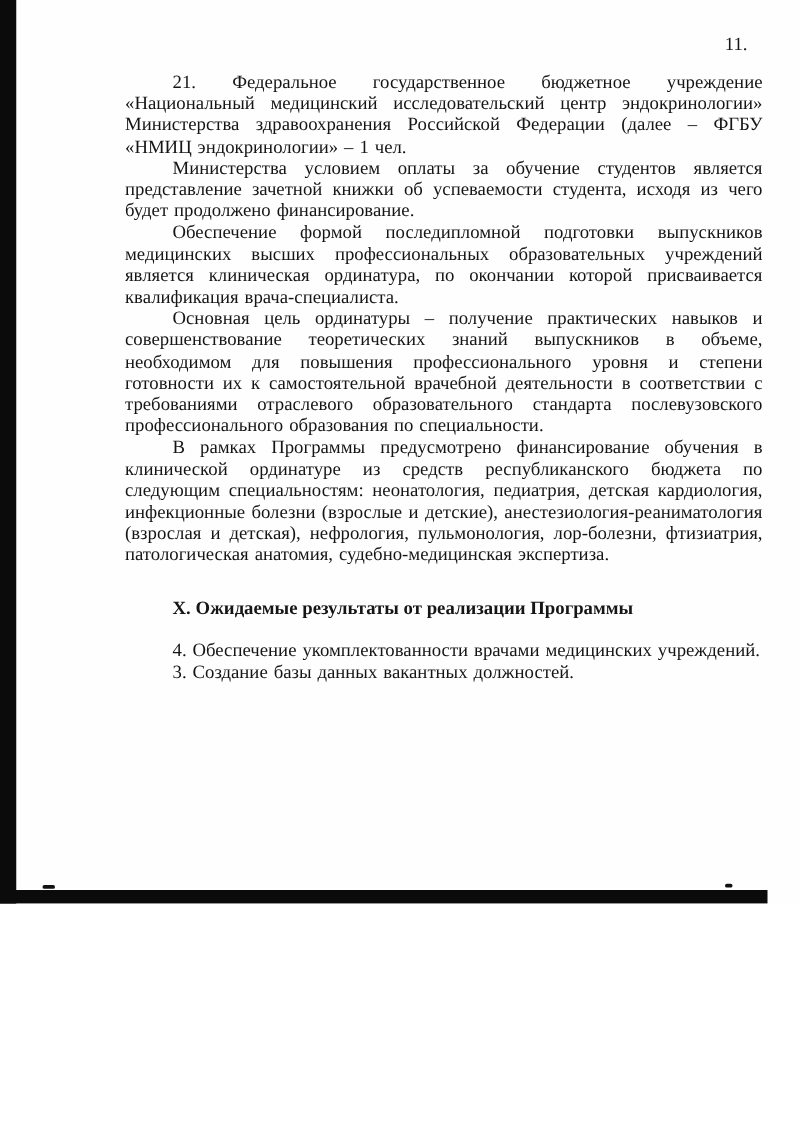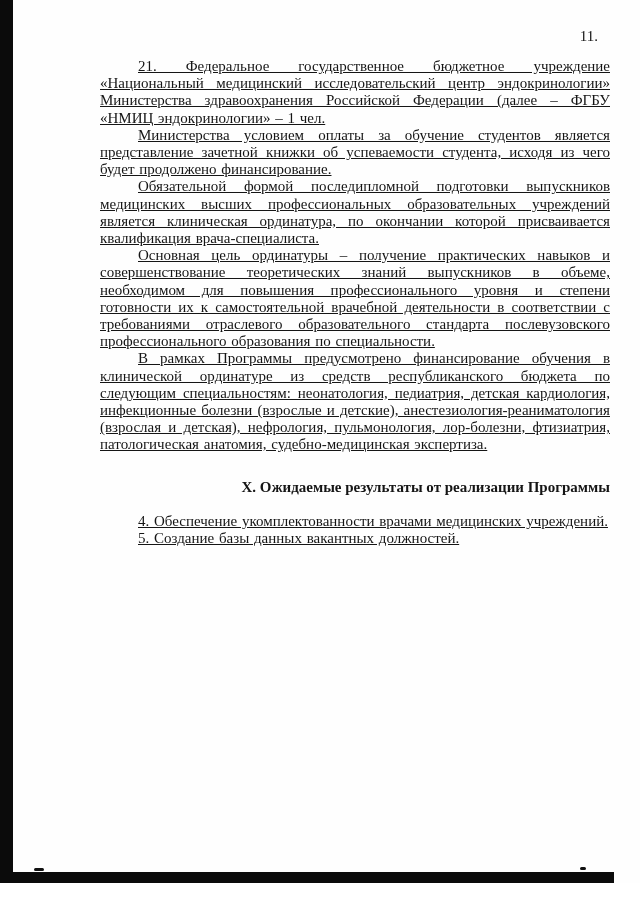--- a/index.html
+++ b/index.html
@@ -3,21 +3,21 @@
 <meta charset="utf-8">
 <style>
   html, body {
     margin: 0;
     padding: 0;
     background: #ffffff;
   }
   .page {
     position: relative;
     width: 640px;
-    height: 883px;
+    height: 723px;
     background: #fefefe;
     overflow: hidden;
     font-family: "Liberation Serif", serif;
     color: #151515;
   }
   .scan-bar-left {
     position: absolute;
     left: 0;
     top: 0;
     width: 13px;
@@ -62,28 +62,27 @@
     padding-left: 100px;
     padding-right: 30px;
   }
   .para {
     margin: 0;
     font-size: 15px;
     line-height: 17.2px;
     text-align: justify;
     text-indent: 38px;
     word-spacing: 1px;
-    text-decoration: underline;
   }
   .section-heading {
     margin: 25px 0 17px 0;
     font-size: 15px;
     line-height: 17.2px;
     font-weight: bold;
-    text-align: right;
+    text-align: left;
     text-indent: 38px;
   }
 </style>
 </head>
 <body>
 
 <div class="page">
 
   <div class="scan-bar-left"></div>
   <div class="scan-bar-bottom"></div>
@@ -91,28 +90,28 @@
   <div class="scan-speck-2"></div>
 
   <div class="page-number">11.</div>
 
   <div class="content">
 
     <p class="para">21. Федеральное государственное бюджетное учреждение «Национальный медицинский исследовательский центр эндокринологии» Министерства здравоохранения Российской Федерации (далее – ФГБУ «НМИЦ эндокринологии» – 1 чел.</p>
 
     <p class="para">Министерства условием оплаты за обучение студентов является представление зачетной книжки об успеваемости студента, исходя из чего будет продолжено финансирование.</p>
 
-    <p class="para">Обязательной формой последипломной подготовки выпускников медицинских высших профессиональных образовательных учреждений является клиническая ординатура, по окончании которой присваивается квалификация врача-специалиста.</p>
+    <p class="para">Обеспечение формой последипломной подготовки выпускников медицинских высших профессиональных образовательных учреждений является клиническая ординатура, по окончании которой присваивается квалификация врача-специалиста.</p>
 
     <p class="para">Основная цель ординатуры – получение практических навыков и совершенствование теоретических знаний выпускников в объеме, необходимом для повышения профессионального уровня и степени готовности их к самостоятельной врачебной деятельности в соответствии с требованиями отраслевого образовательного стандарта послевузовского профессионального образования по специальности.</p>
 
     <p class="para">В рамках Программы предусмотрено финансирование обучения в клинической ординатуре из средств республиканского бюджета по следующим специальностям: неонатология, педиатрия, детская кардиология, инфекционные болезни (взрослые и детские), анестезиология-реаниматология (взрослая и детская), нефрология, пульмонология, лор-болезни, фтизиатрия, патологическая анатомия, судебно-медицинская экспертиза.</p>
 
     <h2 class="section-heading">X. Ожидаемые результаты от реализации Программы</h2>
 
 
     <p class="para">4. Обеспечение укомплектованности врачами медицинских учреждений.</p>
 
-    <p class="para">5. Создание базы данных вакантных должностей.</p>
+    <p class="para">3. Создание базы данных вакантных должностей.</p>
 
   </div>
 
 </div>
 
 </body></html>

